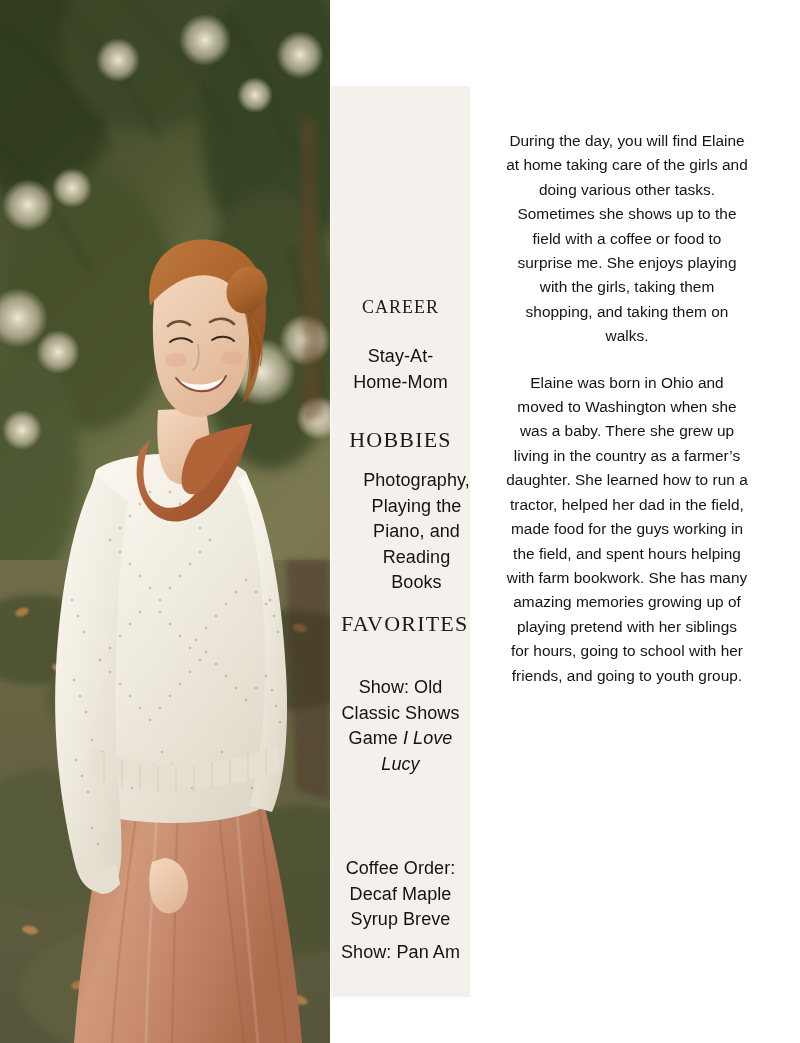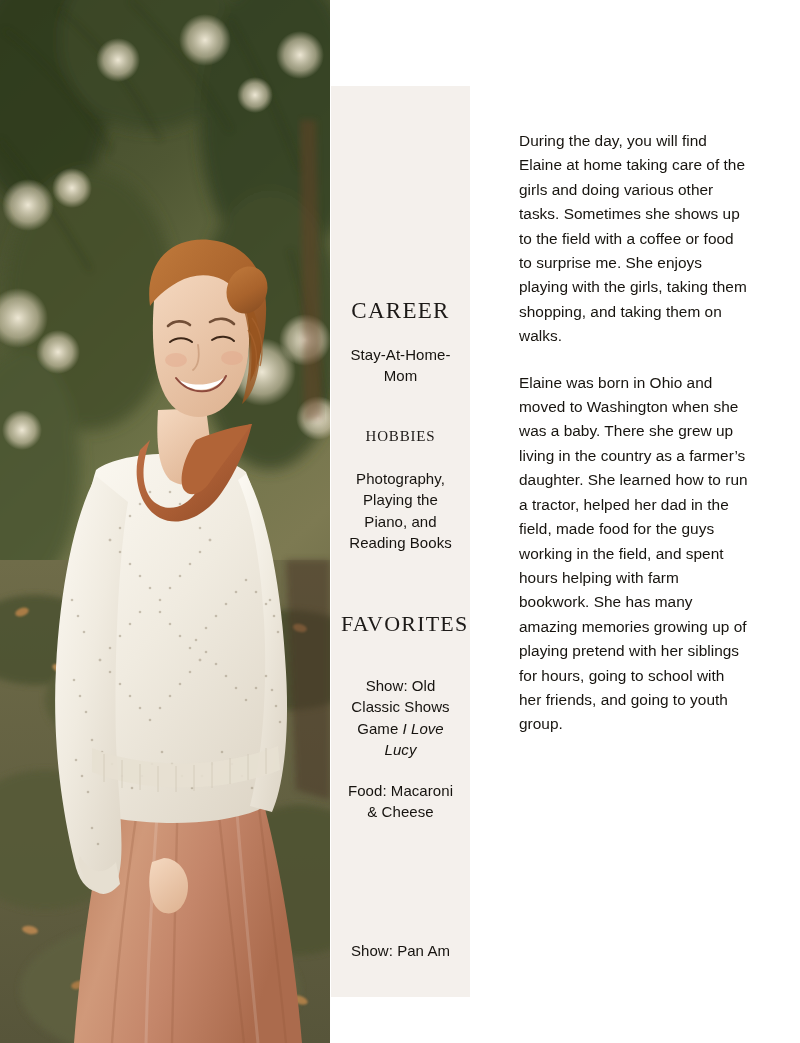--- a/index.html
+++ b/index.html
@@ -52,62 +52,62 @@
   }
 
   .heading {
     font-family: "Liberation Serif", serif;
     font-weight: 400;
     color: #1d1a18;
     letter-spacing: 0.055em;
     line-height: 1.1;
     text-align: center;
   }
-  .heading.h-career   { font-size: 23px; }
-  .heading.h-hobbies  { font-size: 15px; }
+  .heading.h-career   { font-size: 18px; }
+  .heading.h-hobbies  { font-size: 22px; }
   .heading.h-fav      { font-size: 22px; }
 
   .entry {
     font-family: "Liberation Sans", sans-serif;
-    font-size: 15px;
+    font-size: 18px;
     line-height: 1.42;
     color: #16130f;
     text-align: center;
     letter-spacing: 0.004em;
   }
   .entry i { font-style: italic; }
 
   .blk { position: absolute; left: 0; width: 100%; }
 
   .b-career-h { top: 212px; }
   .b-career-t { top: 258px; }
   .b-hobbies-h{ top: 342px; }
-  .b-hobbies-t{ top: 382px; }
+  .b-hobbies-t{ top: 382px; margin-left: 16px; }
   .b-fav-h    { top: 526px; }
   .b-fav-show { top: 589px; }
   .b-fav-food { top: 694px; }
   .b-fav-cof  { top: 770px; }
   .b-fav-game { top: 854px; }
   .b-fav-hol  { top: 896px; }
 
   
   .body-col {
     position: absolute;
     left: 503px;
     top: 129px;
     width: 245px;
   }
   .para {
     font-family: "Liberation Sans", sans-serif;
     font-size: 15.4px;
     line-height: 1.585;
     color: #17140f;
-    margin: 0 0 22px 16px;
+    margin: 0 0 22px 3px;
     letter-spacing: 0.002em;
-    text-align: left;
+    text-align: center;
   }
   .para:last-child { margin-bottom: 0; }
 </style>
 </head>
 <body>
 
 <div class="page">
 
   <div class="photo">
     <svg viewBox="0 0 330 1043" preserveAspectRatio="xMidYMid slice" aria-hidden="true">
@@ -430,24 +430,24 @@
       <div class="blk b-fav-h">
         <div class="heading h-fav">FAVORITES</div>
       </div>
 
       <div class="blk b-fav-show">
         <div class="entry">
           <span>Show: Old Classic Shows Game </span><i>I Love Lucy</i>
         </div>
       </div>
 
-      <div class="blk b-fav-food">
-        <div class="entry">Food: Macaroni &amp; Cheese</div>
-      </div>
-
+
+      <div class="blk b-fav-cof">
+        <div class="entry">Coffee Order: Decaf Maple Syrup Breve</div>
+      </div>
 
       <div class="blk b-fav-game">
         <div class="entry">Show: Pan Am</div>
       </div>
 
 
     </div>
   </div>
 
   <div class="body-col">

